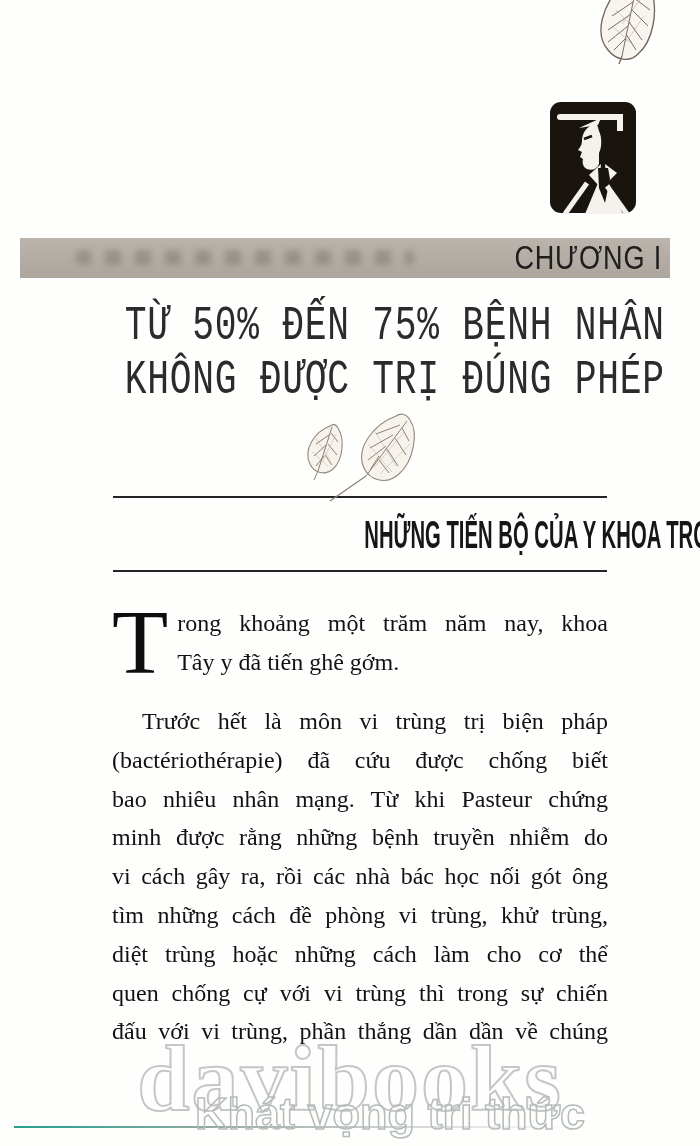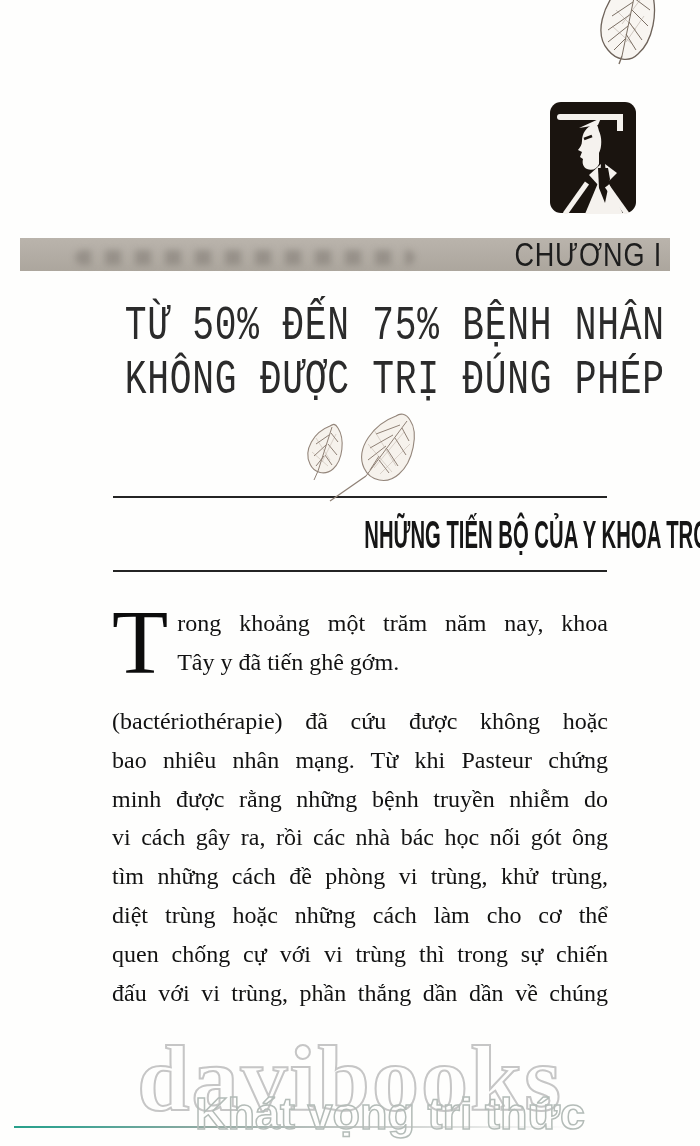--- a/index.html
+++ b/index.html
@@ -2,21 +2,21 @@
 <html><head>
 <meta charset="utf-8">
 <style>
   html,body{margin:0;padding:0;background:#ffffff;}
   .page{
     position:relative;width:700px;height:1146px;background:#fefefd;
     font-family:"Liberation Serif",serif;overflow:hidden;
   }
 
   
-  .band{position:absolute;left:20px;top:238px;width:650px;height:33px;
+  .band{position:absolute;left:20px;top:238px;width:650px;height:40px;
     background:linear-gradient(180deg,#bab4ac 0%,#b2aca4 55%,#aca69d 100%);}
   .band-ghost{position:absolute;left:55px;top:12px;width:340px;height:15px;border-radius:8px;
     background:repeating-linear-gradient(90deg,rgba(108,102,96,.38) 0 16px,rgba(108,102,96,0) 16px 30px);
     filter:blur(3px);}
   .chapter-label{position:absolute;right:8px;top:50%;
     transform:translateY(-50%) scaleX(.82);transform-origin:right center;
     font-family:"Liberation Sans",sans-serif;font-size:33px;letter-spacing:1px;
     color:#1d1d1d;white-space:nowrap;}
 
   
@@ -162,21 +162,22 @@
   </div>
   <div class="rule rule-bottom"></div>
 
   <div class="body1">
     <span class="dropcap">T</span>
     <div class="bline just">rong khoảng một trăm năm nay, khoa</div>
     <div class="bline">Tây y đã tiến ghê gớm.</div>
   </div>
 
   <div class="body2">
-    <div class="bline just">(bactériothérapie) đã cứu được không hoặc</div>
+    <div class="bline just indent">Trước hết là môn vi trùng trị biện pháp</div>
+    <div class="bline just">(bactériothérapie) đã cứu được chống biết</div>
     <div class="bline just">bao nhiêu nhân mạng. Từ khi Pasteur chứng</div>
     <div class="bline just">minh được rằng những bệnh truyền nhiễm do</div>
     <div class="bline just">vi cách gây ra, rồi các nhà bác học nối gót ông</div>
     <div class="bline just">tìm những cách đề phòng vi trùng, khử trùng,</div>
     <div class="bline just">diệt trùng hoặc những cách làm cho cơ thể</div>
     <div class="bline just">quen chống cự với vi trùng thì trong sự chiến</div>
     <div class="bline just">đấu với vi trùng, phần thắng dần dần về chúng</div>
   </div>
 
   <div class="wm-brand">davibooks</div>

